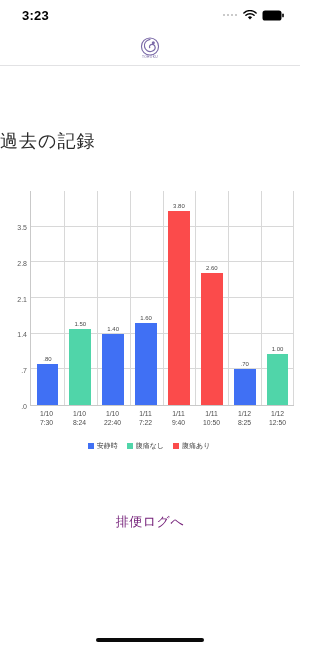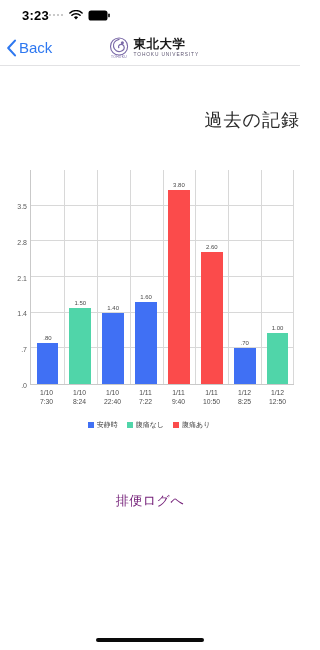--- a/index.html
+++ b/index.html
@@ -13,20 +13,21 @@
     font-family: "Liberation Sans", "DejaVu Sans", sans-serif;
     overflow: hidden;
     position: relative;
   }
 
   
   .status-bar {
     height: 30px;
     display: flex;
     align-items: center;
+    justify-content: space-between;
     padding: 0 16px 0 22px;
     box-sizing: border-box;
   }
   .status-time {
     font-size: 13px;
     font-weight: bold;
     color: #000;
     letter-spacing: 0.2px;
   }
   .status-right {
@@ -104,24 +105,24 @@
     font-size: 4.2px;
     color: #5c5470;
     letter-spacing: 0.75px;
     margin-top: 2.5px;
     transform: scale(1.15);
     transform-origin: left center;
   }
 
   
   .page-title {
-    text-align: right;
+    text-align: left;
     font-size: 18px;
     color: #2b2b2b;
-    margin-top: 42px;
+    margin-top: 63px;
     letter-spacing: 1px;
   }
 
   
   .chart-wrap {
     margin-top: 38px;
     padding: 0 6px 0 4px;
   }
   .chart {
     position: relative;
@@ -265,40 +266,30 @@
       <path d="M0.9 3.0 a9 9 0 0 1 12.2 0" stroke="#000" stroke-width="1.5" fill="none" stroke-linecap="round"></path>
     </svg>
     <svg class="battery-icon" width="22" height="11" viewBox="0 0 22 11">
       <rect x="0.5" y="0.5" width="19" height="10" rx="2.6" ry="2.6" fill="#000"></rect>
       <rect x="20.2" y="3.6" width="1.6" height="3.8" rx="0.8" fill="#000"></rect>
     </svg>
   </div>
 </div>
 
 <div class="nav-bar">
-  <div class="back-button">
-    <svg class="back-chevron" width="11" height="18" viewBox="0 0 11 18">
-      <path d="M9 1.6 L2.2 9 L9 16.4" stroke="#2e78f0" stroke-width="2.1" fill="none" stroke-linecap="round" stroke-linejoin="round"></path>
-    </svg>
-    <span class="back-label">Back</span>
-  </div>
 
   <div class="nav-logo">
     <div class="logo-mark">
       <svg width="19" height="19" viewBox="0 0 40 40">
         <circle cx="20" cy="20" r="18" fill="none" stroke="#7b6aa8" stroke-width="2.4"></circle>
         <path d="M20 5 C11 7 7 14 8.5 21 C10 28 17 32 24 30 C29.5 28.5 32 24 30.5 20
                  C29.3 16.4 25.4 14.6 22 16 C19.3 17.1 18.2 20 19.4 22.4" fill="none" stroke="#7b6aa8" stroke-width="2.6" stroke-linecap="round"></path>
         <circle cx="27" cy="12" r="3.2" fill="#7b6aa8"></circle>
       </svg>
       <div class="logo-sub">TOHOKU</div>
-    </div>
-    <div class="logo-text">
-      <div class="logo-jp">東北大学</div>
-      <div class="logo-en">TOHOKU UNIVERSITY</div>
     </div>
   </div>
 </div>
 
 <div class="page-title">過去の記録</div>
 
 <div class="chart-wrap">
   <div class="chart">
     <div class="y-axis" id="y-axis">
         <div class="y-tick" style="bottom: 0%;">.0</div>

